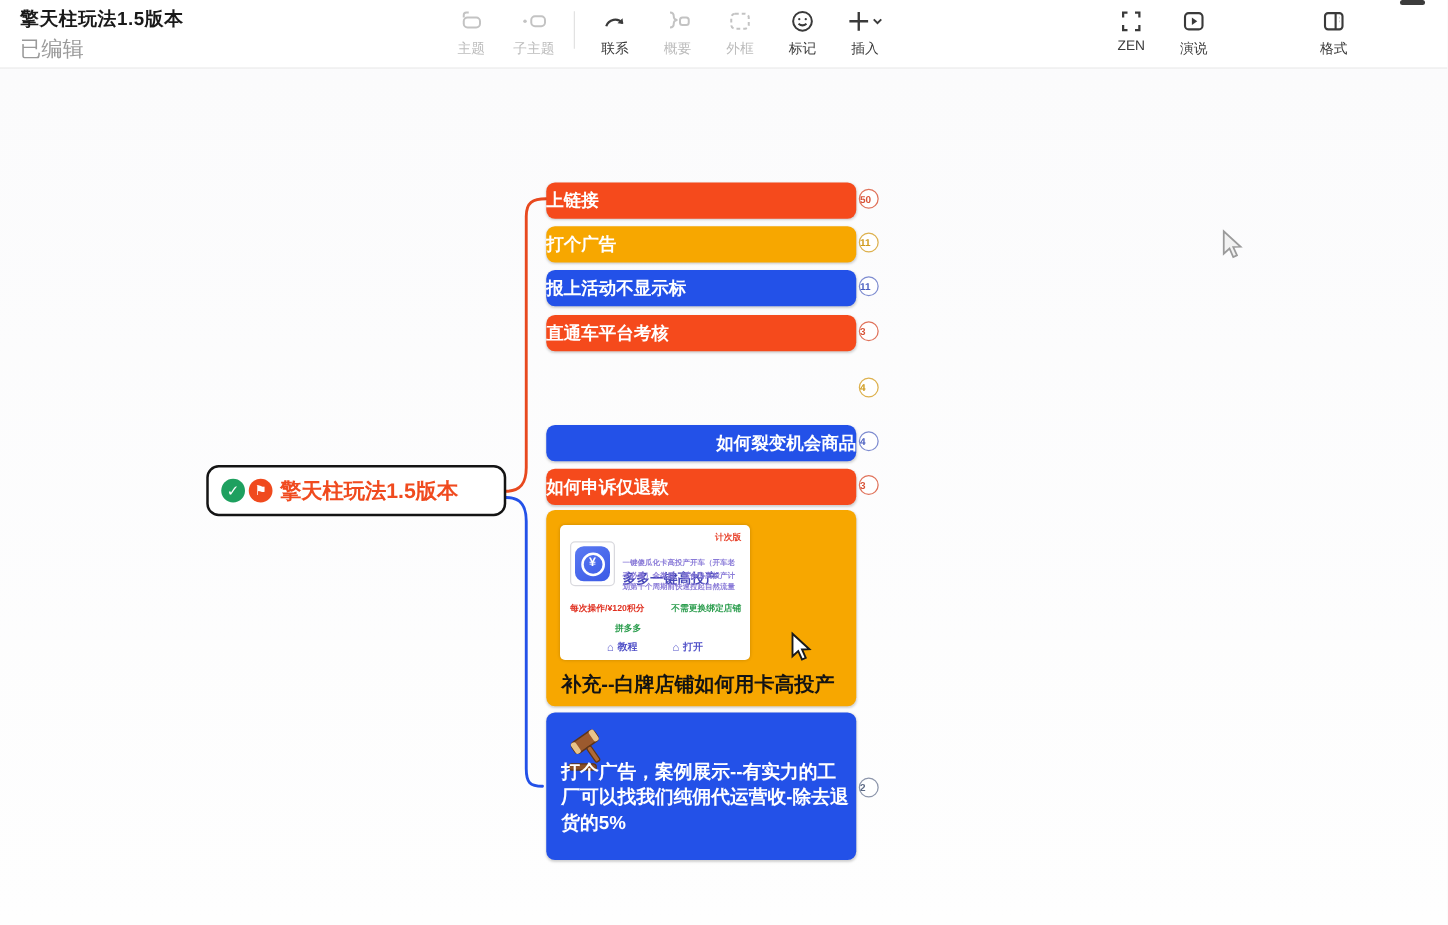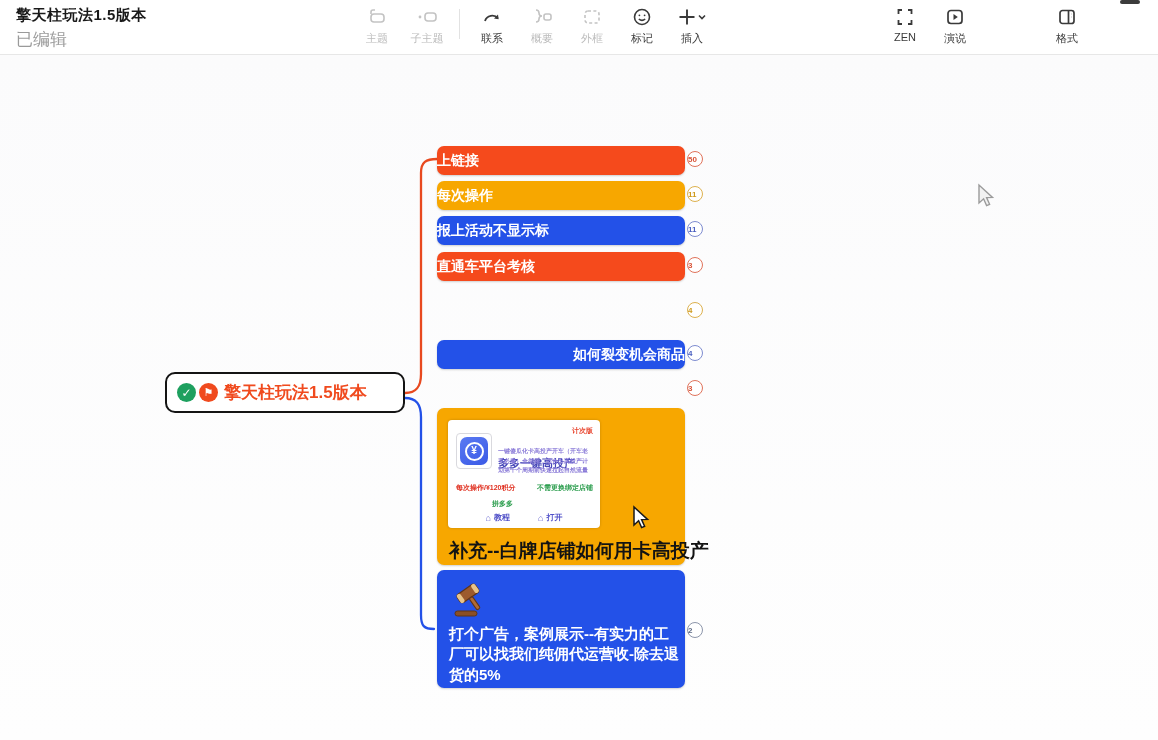--- a/index.html
+++ b/index.html
@@ -56,21 +56,21 @@
     font-weight:bold; display:flex; align-items:center; justify-content:flex-start;
     cursor:pointer; }
   .badge.b-red   { border:1.5px solid #e0735b; color:#d85438; }
   .badge.b-amber { border:1.5px solid #ddb14e; color:#cf9a1c; }
   .badge.b-blue  { border:1.5px solid #7e8cd0; color:#4a5fc0; }
   .badge.b-gray  { border:1.5px solid #8d96ab; color:#5d6a85; }
 
   
   .img-node { top:353px; height:157px; padding:0; }
   .img-caption { position:absolute; left:12px; top:130px; color:#131313;
-    font-size:19px; font-weight:bold; white-space:nowrap; }
+    font-size:16px; font-weight:bold; white-space:nowrap; }
   .app-card { position:absolute; left:11px; top:12px; width:152px; height:108px;
     background:#ffffff; border-radius:4px; box-shadow:0 0 3px rgba(0,0,0,0.2); }
   .card-edition { position:absolute; right:7px; top:6px; font-size:7px;
     color:#e8432c; font-weight:bold; }
   .card-iconbox { position:absolute; left:8px; top:13px; width:36px; height:36px;
     border:1px solid #d9d9de; border-radius:4px; display:flex; align-items:center;
     justify-content:center; }
   .card-appicon { width:28px; height:28px; border-radius:7px;
     background:linear-gradient(145deg,#5a7af2,#3b5ae6); display:flex;
     align-items:center; justify-content:center; }
@@ -88,21 +88,21 @@
   .card-platform { position:absolute; left:44px; top:79px; font-size:7px;
     color:#2d9e4f; font-weight:bold; }
   .card-btns { position:absolute; left:0; top:92px; width:152px; display:flex;
     justify-content:center; gap:28px; }
   .card-btn { font-size:8px; color:#5050c8; font-weight:bold; cursor:pointer;
     display:flex; align-items:center; gap:3px; }
   .card-btn .h-ic { font-size:9px; }
 
   
   .ad-node { top:515px; height:118px; padding:10px 12px; font-weight:bold; }
-  .ad-text { position:absolute; left:12px; top:54px; width:232px; font-size:15px;
+  .ad-text { position:absolute; left:12px; top:38px; width:232px; font-size:15px;
     line-height:1.35; }
 
   .cursor { position:absolute; z-index:5; pointer-events:none; }
 </style>
 </head>
 <body>
 
 <div class="header">
   <div class="doc-info">
     <div class="doc-title">擎天柱玩法1.5版本</div>
@@ -220,24 +220,25 @@
     <path d="M405 343 C417 343 421 350 421 362 L421 560 C421 571 424 574 434 574" stroke="#2351e8" stroke-width="2.3" fill="none" stroke-linecap="round"></path>
   </svg>
 
   <div class="root-node">
     <span class="mk check">✓</span>
     <span class="mk flag">⚑</span>
     <span class="root-label">擎天柱玩法1.5版本</span>
   </div>
 
   <div class="node c-red" style="top:91px;"><span>上链接</span></div>
-  <div class="node c-amber" style="top:126px;"><span>每次操作</span></div>
+  <div class="node c-amber" style="top:126px;"><span>打个广告</span></div>
   <div class="node c-blue" style="top:161px;"><span>报上活动不显示标</span></div>
   <div class="node c-red" style="top:197px;"><span>直通车平台考核</span></div>
   <div class="node c-blue" style="top:285px;text-align:right;"><span>如何裂变机会商品</span></div>
+  <div class="node c-red" style="top:320px;"><span>如何申诉仅退款</span></div>
 
   <div class="node c-amber img-node">
     <div class="app-card">
       <span class="card-edition">计次版</span>
       <span class="card-iconbox">
         <span class="card-appicon">
           <span class="ring">¥</span>
         </span>
       </span>
       <span class="card-title">多多一键高投产</span>

